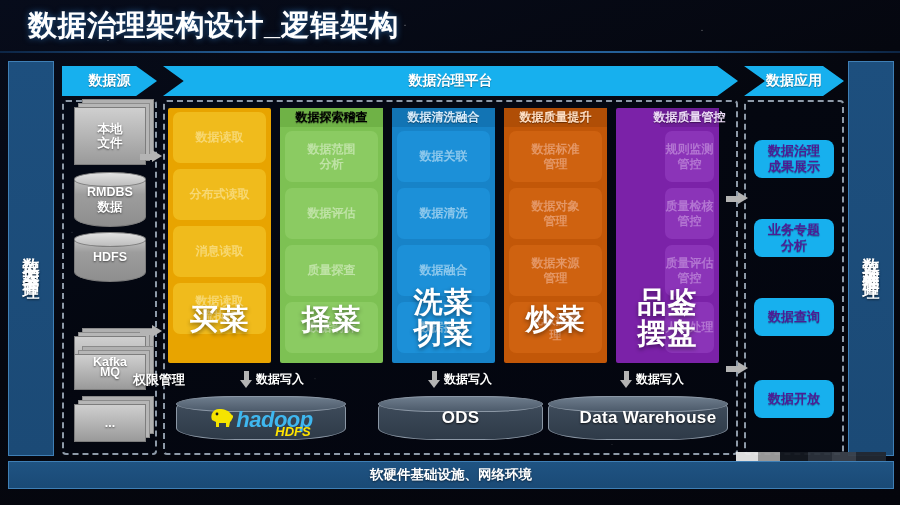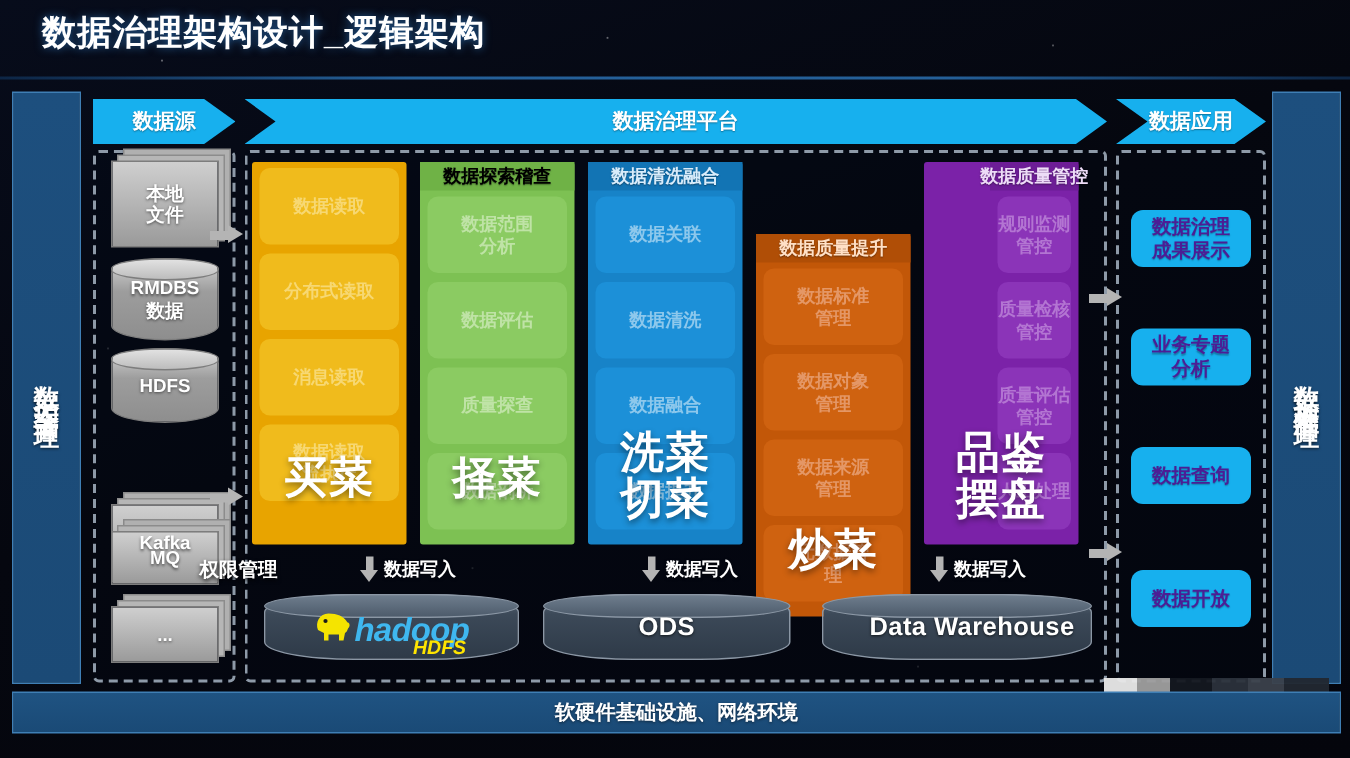--- a/index.html
+++ b/index.html
@@ -29,21 +29,21 @@
       linear-gradient(160deg, #070c1b 0%, #05070f 45%, #04050c 100%);
     pointer-events: none;
   }
 
   
   .title-bar {
     position: absolute; left: 0; top: 0; width: 900px; height: 52px;
   }
   .title-text {
     position: absolute; left: 28px; top: 6px;
-    font-size: 23px; font-weight: bold; color: #ffffff;
+    font-size: 29px; font-weight: bold; color: #ffffff;
     letter-spacing: .5px;
     text-shadow: 0 0 6px rgba(60,160,255,.55);
     white-space: nowrap;
   }
   .title-rule {
     position: absolute; left: 0; top: 51px; width: 900px; height: 2px;
     background: linear-gradient(90deg, #0e2a4d, #2a6fb0 30%, #2a6fb0 70%, #0e2a4d);
     opacity: .85;
   }
 
@@ -160,21 +160,21 @@
   .c-orange .sub { background: #f0bb1c; color: #f7d873; }
 
   .c-green  { background: #7dc153; }
   .c-green .col-head { background: #6fb246; color:#000000; }
   .c-green .sub { background: #8bcb62; color: #bfe3a6; }
 
   .c-blue  { background: #1783c8; }
   .c-blue .col-head { background: #1274b4; color:#d8ecfb; }
   .c-blue .sub { background: #1c90d8; color: #8dc8ec; }
 
-  .c-brown  { background: #c25708; margin-top: 48px; }
+  .c-brown  { background: #c25708; }
   .c-brown .col-head { background: #b04e06; color:#ffe0c6; }
   .c-brown .sub { background: #cf6210; color: #e49766; }
 
   .c-purple  { background: #7b22a8; padding-left: 44px; }
   .c-purple .col-head { background: #6d1d96; color:#eddcf7; }
   .c-purple .sub { background: #8b34b8; color: #b375d2; }
 
   
   .writein { position: absolute; display: flex; align-items: center; gap: 3px; }
   .writein .down {
@@ -399,21 +399,21 @@
         <span class="hdfs-word">HDFS</span>
       </div>
     </div>
     <div class="writein" style="left: 428px; top: 371px;">
       <div class="down">
         <div class="st"></div>
         <div class="hd"></div>
       </div>
       <span class="wtxt">数据写入</span>
     </div>
-    <div class="store" style="left: 362px; top: 396px; width: 165px;">
+    <div class="store" style="left: 378px; top: 396px; width: 165px;">
       <div class="store-label">ODS</div>
     </div>
     <div class="writein" style="left: 620px; top: 371px;">
       <div class="down">
         <div class="st"></div>
         <div class="hd"></div>
       </div>
       <span class="wtxt">数据写入</span>
     </div>
     <div class="store" style="left: 548px; top: 396px; width: 180px; padding-left: 20px;">

